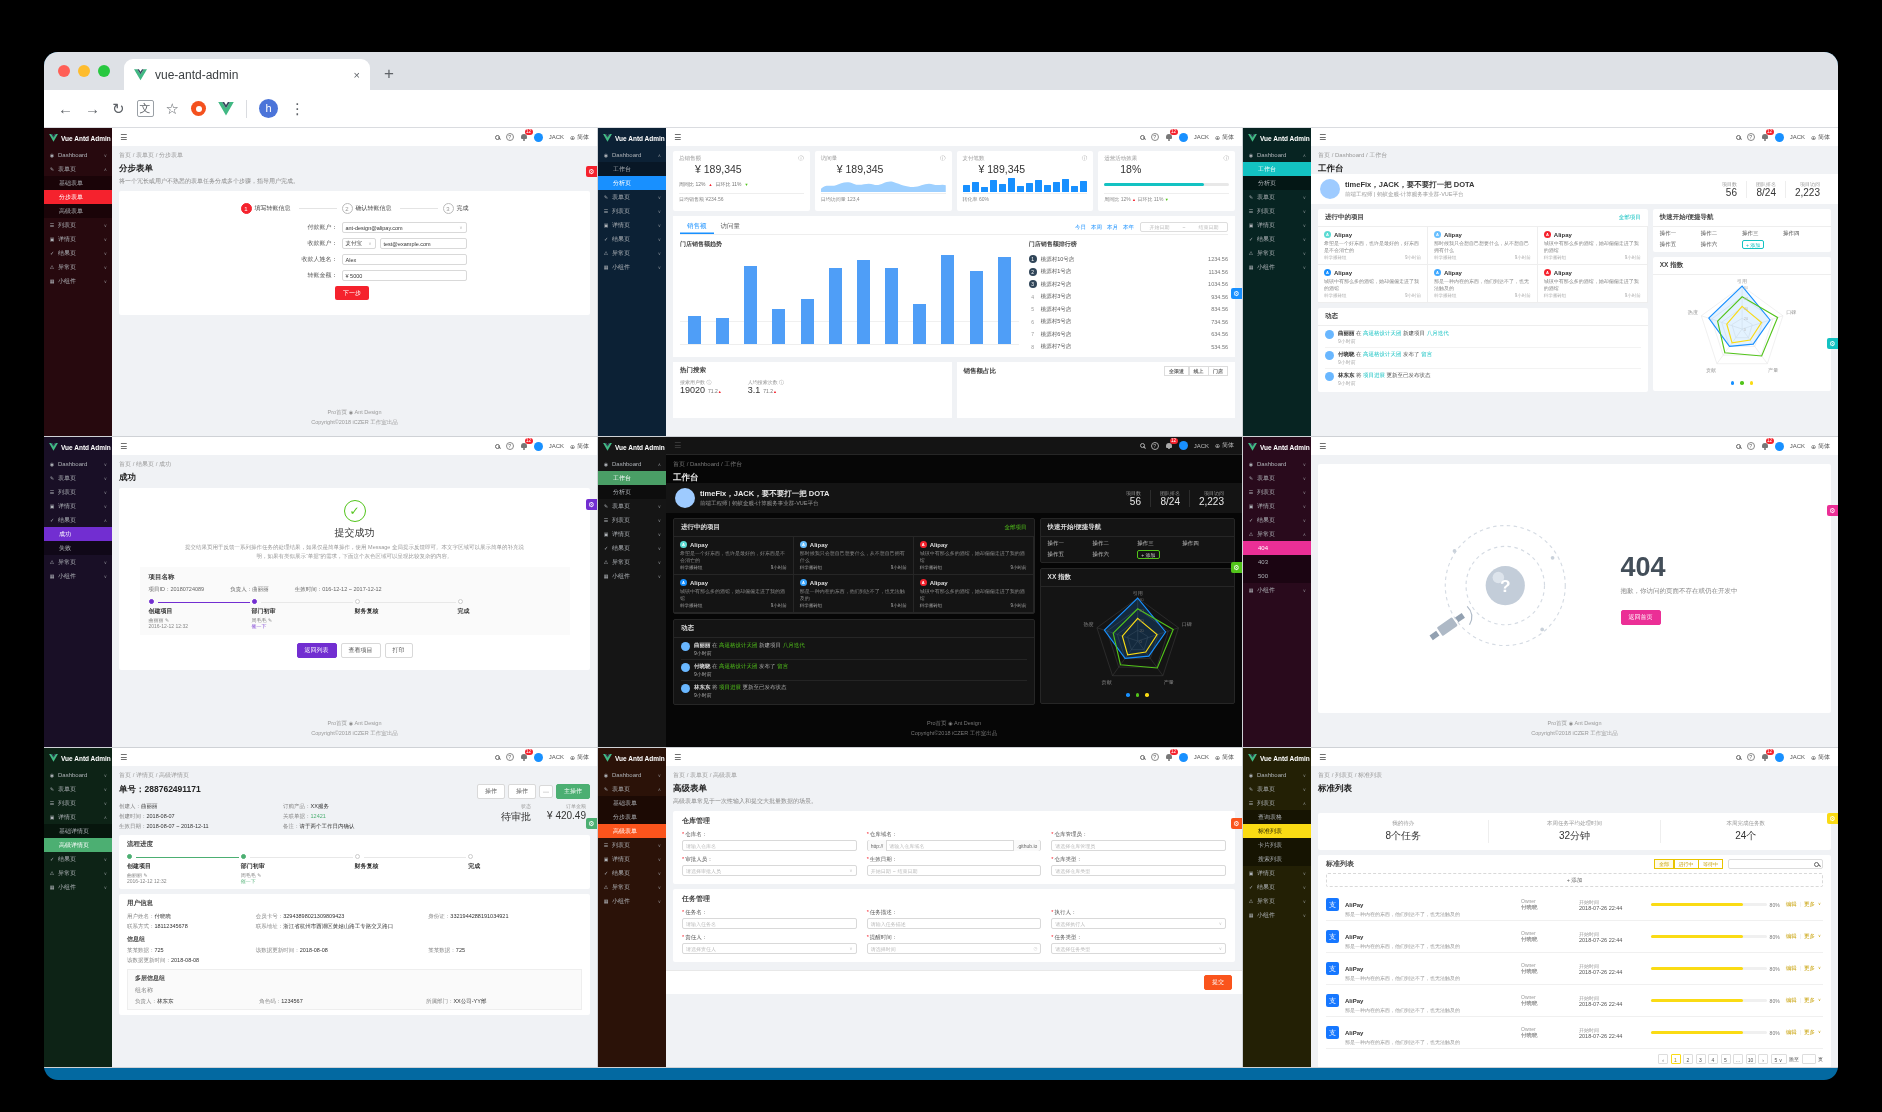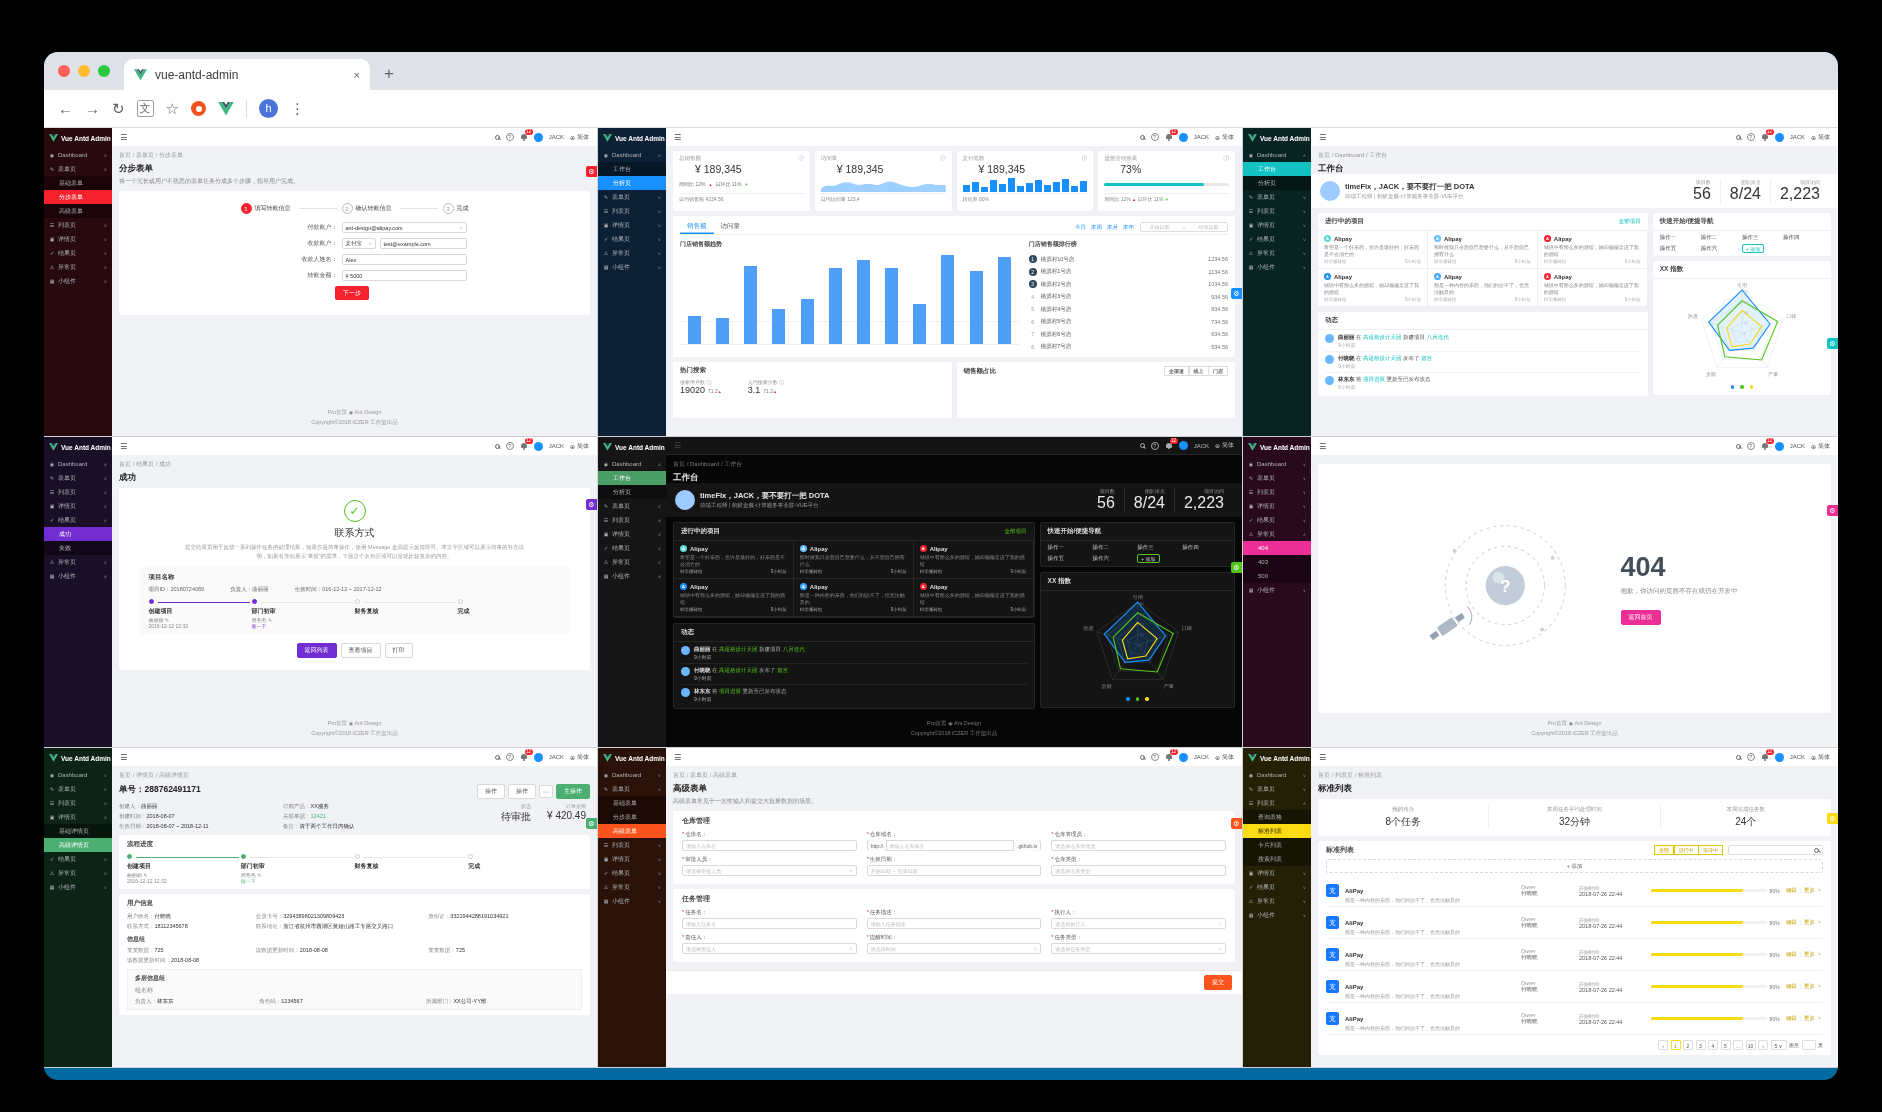--- a/index.html
+++ b/index.html
@@ -118,21 +118,21 @@
 
 .wp-head{background:#fff;margin:-5px -7px 5px;padding:5px 9px;display:flex;align-items:center;gap:5px}
 .wav{width:20px;height:20px;border-radius:50%;background:#9ecbff;flex-shrink:0}
 .wtxt{min-width:0}
 .wt1{font-size:7.5px;font-weight:bold;color:#333;white-space:nowrap}
 .wt2{font-size:5.5px;color:#999;margin-top:1px;white-space:nowrap}
 .wstat{margin-left:auto;display:flex;text-align:right}
 .ws{padding:0 9px}
 .ws+.ws{border-left:.5px solid #eee}
 .ws .l{font-size:5px;color:#999}
-.ws .v{font-size:16px;color:#333}
+.ws .v{font-size:10px;color:#333}
 .wgrid{display:flex;gap:5px;flex:1;min-height:0}
 .wleft{flex:1.85;display:flex;flex-direction:column;gap:5px;min-width:0}
 .wright{flex:1;display:flex;flex-direction:column;gap:5px;min-width:0}
 .wcard{background:#fff;border-radius:2px}
 .wcard .h{font-size:6.5px;font-weight:bold;color:#444;padding:4px 7px;border-bottom:.5px solid #eee;display:flex;justify-content:space-between;align-items:center}
 .alink{font-size:5.5px;color:var(--accent);font-weight:normal}
 .projgrid{display:grid;grid-template-columns:1fr 1fr 1fr}
 .proj{border-right:.5px solid #eee;border-bottom:.5px solid #eee;padding:4px 6px;min-width:0}
 .proj .tt{display:flex;gap:3px;align-items:center;font-size:6px;font-weight:bold;color:#333}
 .plogo{width:7px;height:7px;border-radius:50%;color:#fff;font-size:4px;text-align:center;line-height:7px;flex-shrink:0}
@@ -220,21 +220,21 @@
 .f8row{display:grid;grid-template-columns:1fr 1fr 1fr;gap:10px;margin-top:5px}
 .f8 .lb{font-size:5.5px;color:#555}
 .star{color:#f5222d;margin-right:1px}
 .bx{height:11px;border:.5px solid #d9d9d9;border-radius:2px;display:flex;align-items:center;font-size:5px;color:#bbb;padding:0 3px;margin-top:2px;background:#fff;gap:2px}
 .bx .cr{margin-left:auto;color:#ccc;font-size:4.5px}
 .addon{background:#fafafa;color:#666;height:11px;display:flex;align-items:center;padding:0 3px;flex-shrink:0}
 .addon.l{border-right:.5px solid #d9d9d9;margin-left:-3px;border-radius:2px 0 0 2px}
 .addon.r{border-left:.5px solid #d9d9d9;margin-right:-3px;margin-left:auto;border-radius:0 2px 2px 0}
 .submitbar{background:#fff;margin:8px -7px -5px;padding:4px 10px;display:flex;justify-content:flex-end;border-top:.5px solid #e8e8e8}
 
-.lstats{background:#fff;display:flex;padding:7px 0;margin-top:4px;border-radius:2px}
+.lstats{background:#fff;display:flex;padding:7px 0;margin-top:18px;border-radius:2px}
 .lst{flex:1;text-align:center}
 .lst+.lst{border-left:.5px solid #eee}
 .lst .l{font-size:5.5px;color:#999}
 .lst .v{font-size:10px;color:#333;margin-top:2px}
 .listcard{background:#fff;margin-top:5px;padding:4px 8px 5px;border-radius:2px}
 .lc-h{display:flex;align-items:center;gap:5px}
 .lc-t{font-size:7px;font-weight:bold;color:#444;margin-right:auto}
 .fbt{font-size:5px;border:.5px solid #e8c400;color:#c79f00;padding:1px 4px;margin-left:-0.5px}
 .fbt.on{background:#fffbe6}
 .search9{width:95px;height:10px;border:.5px solid #ddd;border-radius:2px;display:flex;align-items:center;justify-content:flex-end;padding:0 3px}
@@ -562,21 +562,21 @@
                     <i style="height: 69%;"></i>
                   </span>
                 </div>
               <div class="ft">转化率 60%</div>
             </div>
             <div class="stat">
               <div class="t">
                   <span>运营活动效果</span>
                   <span>ⓘ</span>
                 </div>
-              <div class="v">73%</div>
+              <div class="v">18%</div>
               <div class="mid">
                   <span class="prog">
                     <i></i>
                   </span>
                 </div>
               <div class="ft"><span>周同比 12%</span> <span class="dn">▲</span> <span>日环比 11%</span> <span class="up">▼</span></div>
             </div>
           </div>
           <div class="sales">
             <div class="sales-h">
@@ -1026,21 +1026,21 @@
           <span class="mh-lang">
               <span>⊕</span>
               <span>简体</span>
             </span>
         </header>
         <div class="mbody">
           <div class="bread">首页 / 结果页 / 成功</div>
           <div class="ptitle">成功</div>
           <div class="card result">
             <div class="okring">✓</div>
-            <div class="rtitle">联系方式</div>
+            <div class="rtitle">提交成功</div>
             <div class="rdesc">提交结果页用于反馈一系列操作任务的处理结果，如果仅是简单操作，使用 Message 全局提示反馈即可。本文字区域可以展示简单的补充说明，如果有类似展示“单据”的需求，下面这个灰色区域可以呈现比较复杂的内容。</div>
             <div class="graybox">
               <div class="gb-t">项目名称</div>
               <div class="gb-meta">
                   <span><span>项目ID：</span><span>20180724089</span></span>
                   <span><span>负责人：</span><span>曲丽丽</span></span>
                   <span><span>生效时间：</span><span>016-12-12 ~ 2017-12-12</span></span>
                 </div>
               <div class="psteps">
                   <div class="pstep done lg">

